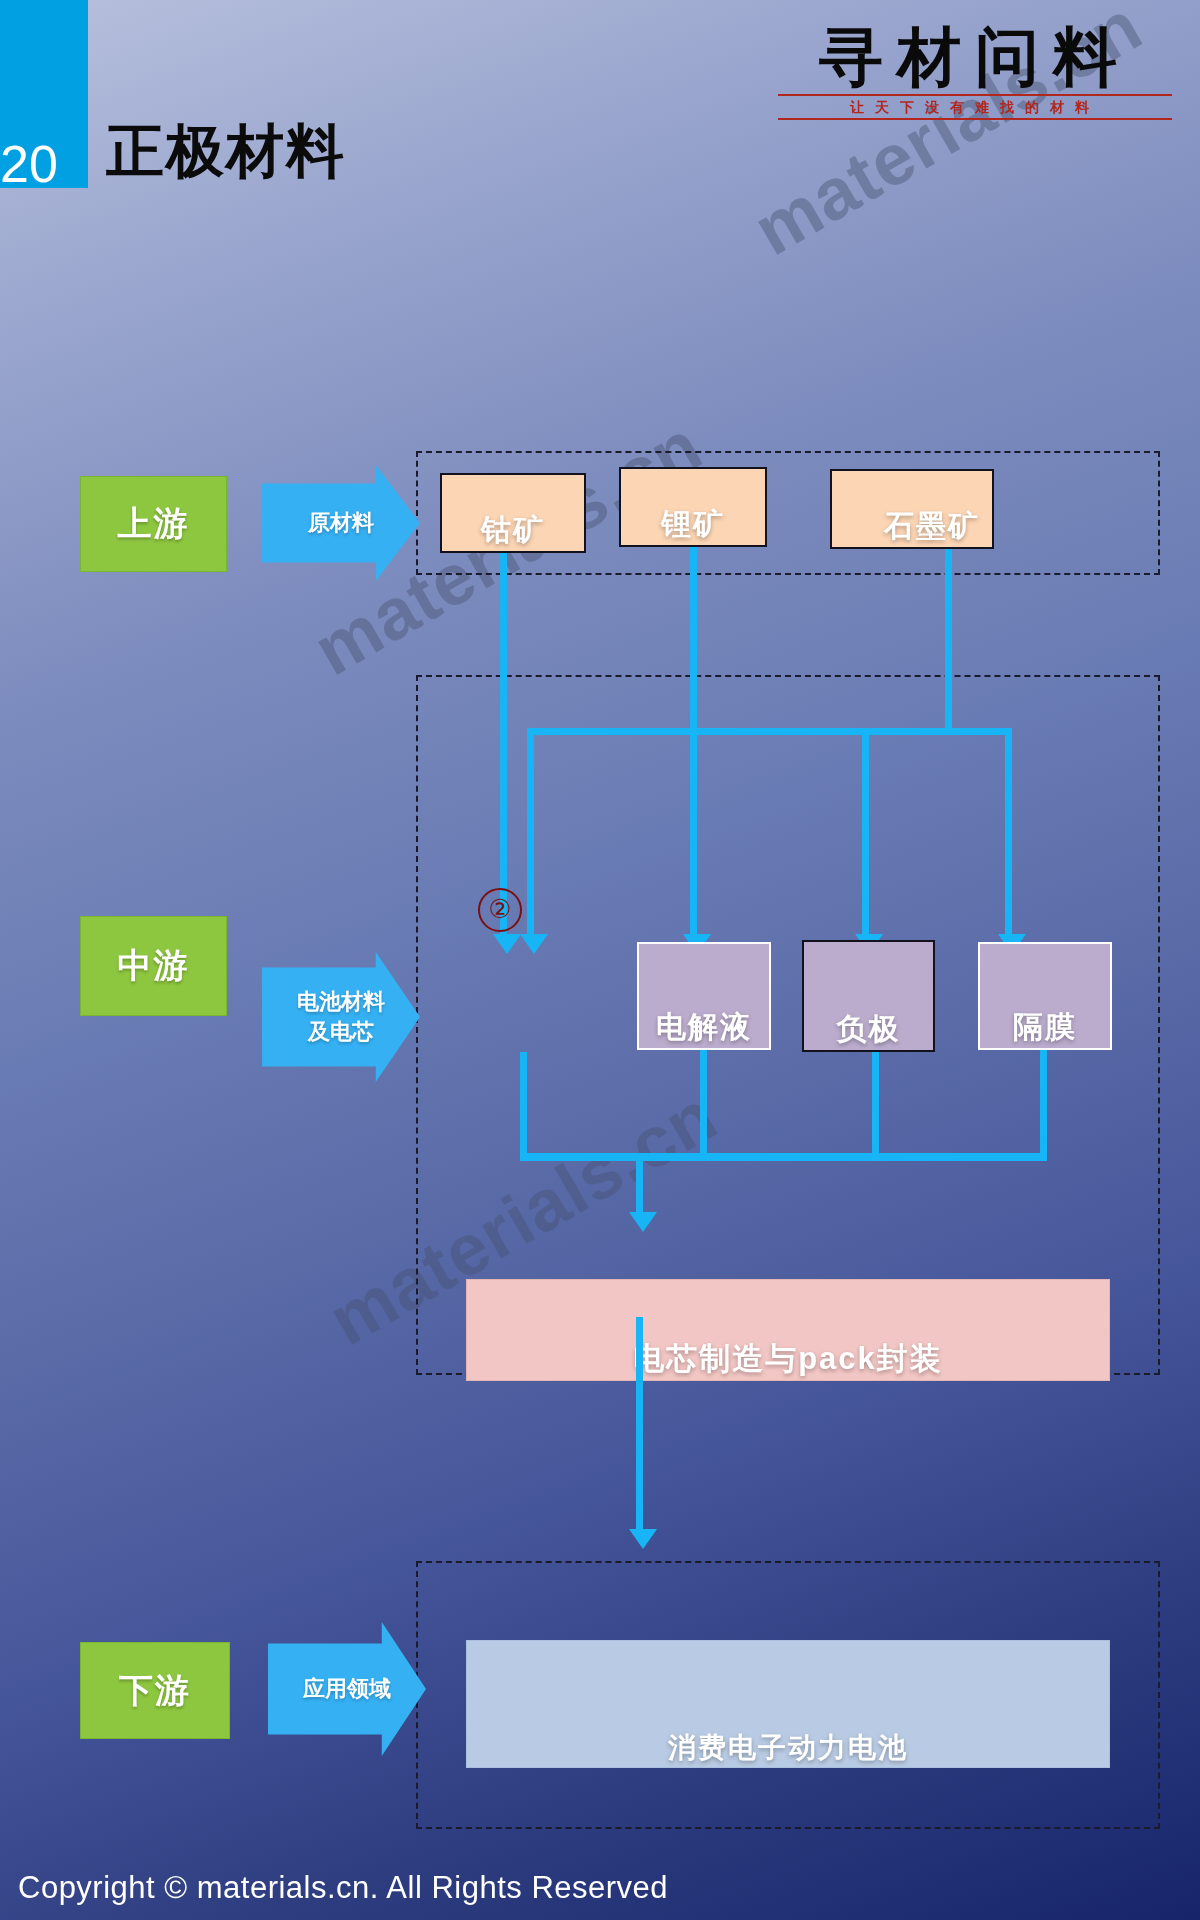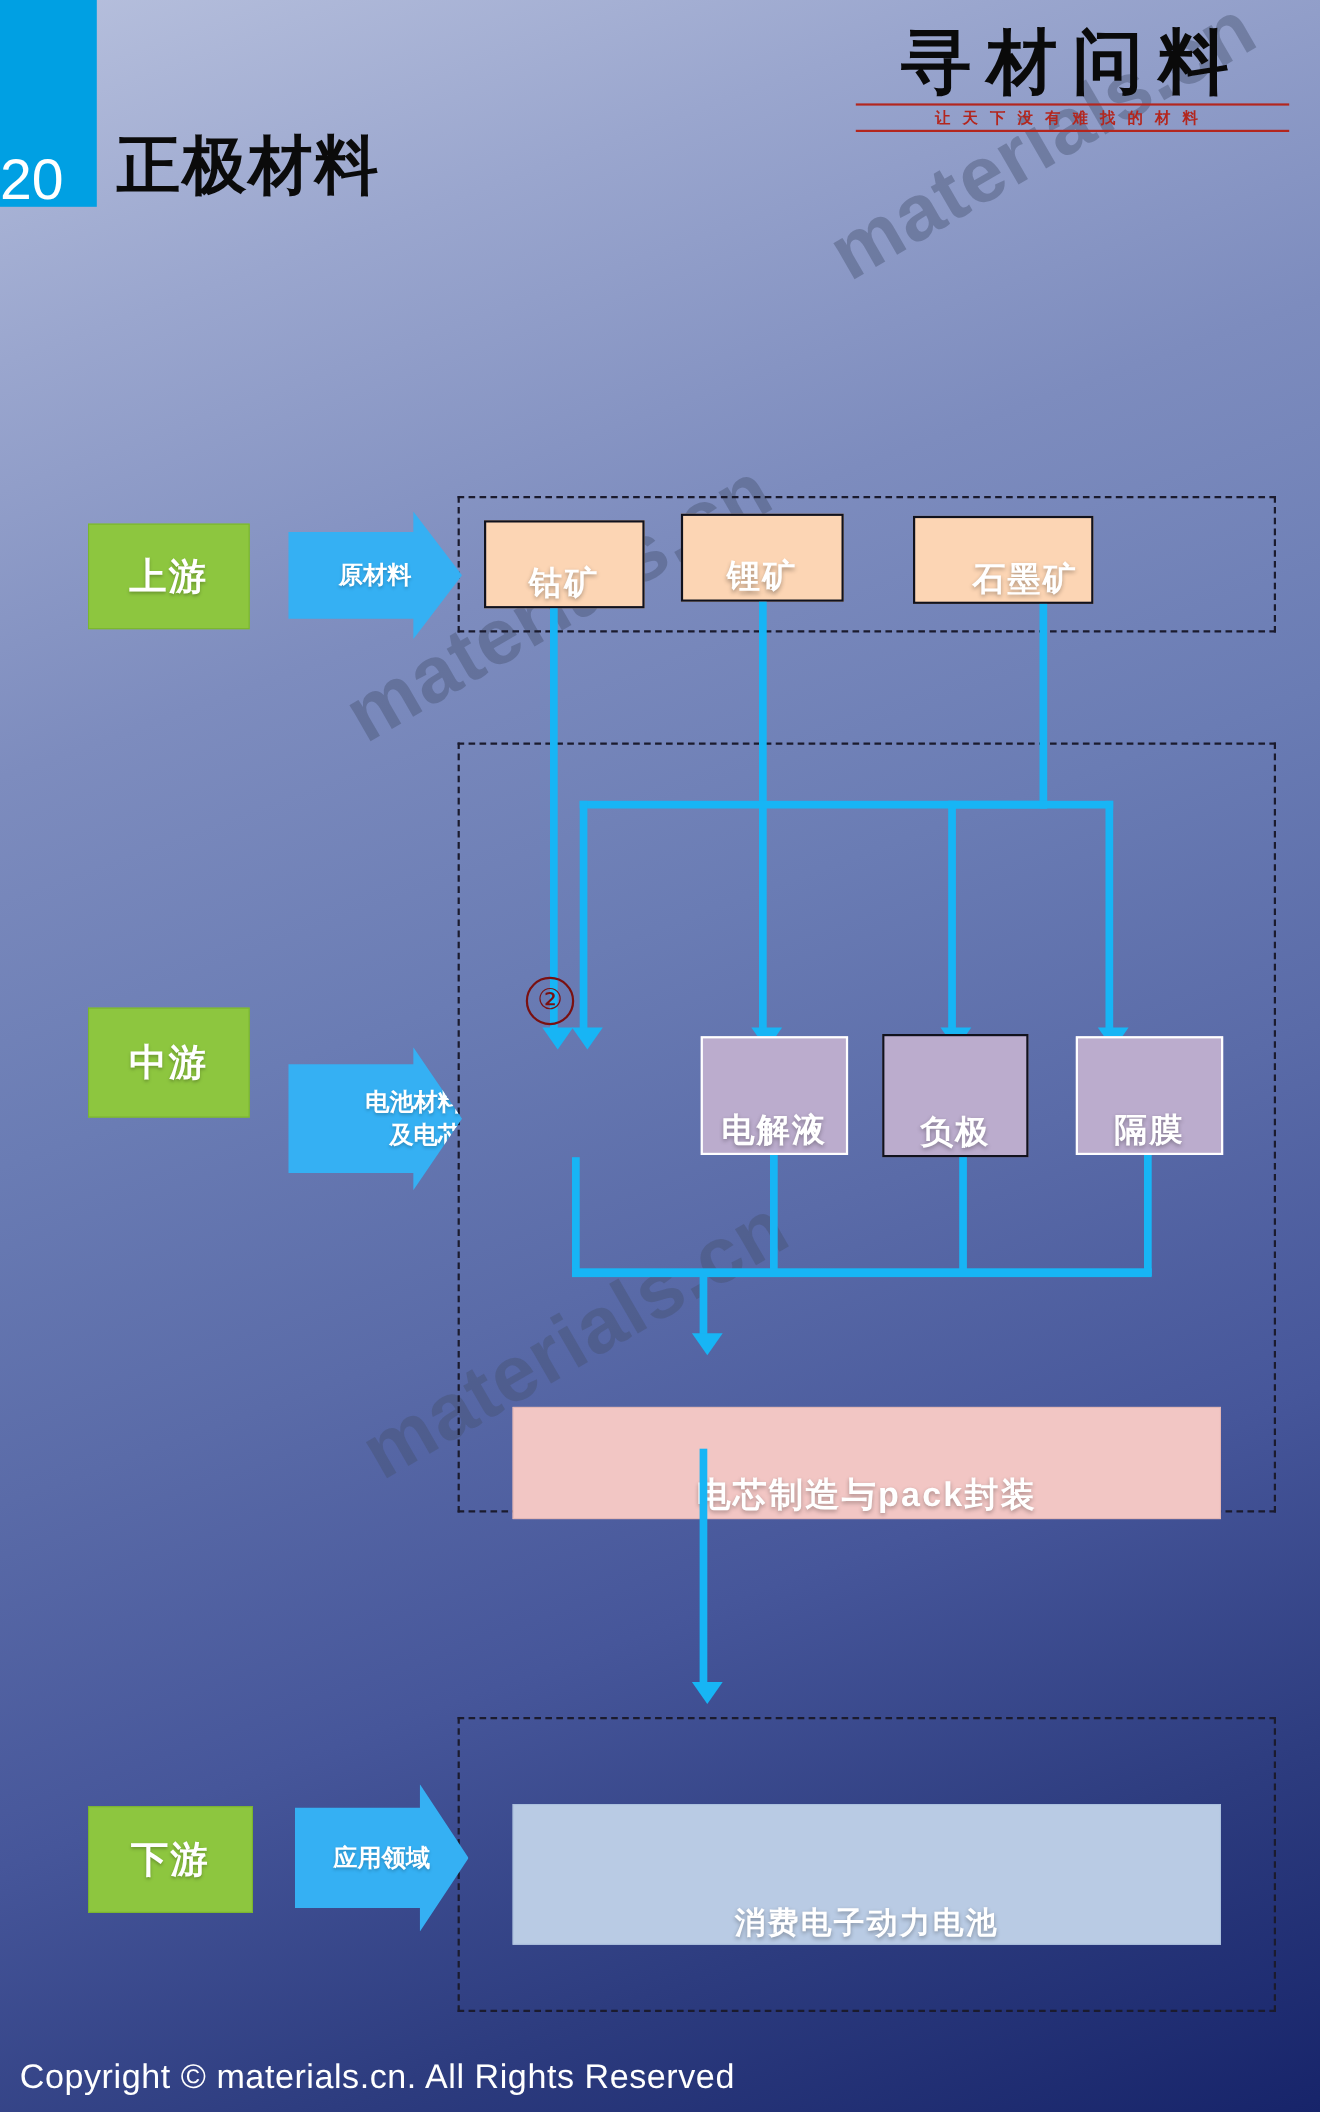--- a/index.html
+++ b/index.html
@@ -63,21 +63,21 @@
     text-shadow:0 2px 3px rgba(0,0,0,.25);
   }
   
   .chev{
     position:absolute;background:#35b0f3;
     display:flex;align-items:center;justify-content:center;
     color:#fff;font-size:22px;font-weight:bold;line-height:30px;text-align:center;
     text-shadow:0 2px 3px rgba(0,0,0,.22);
     clip-path:polygon(0 16%,72% 16%,72% 0,100% 50%,72% 100%,72% 84%,0 84%);
   }
-  .chev.tall{clip-path:polygon(0 12%,72% 12%,72% 0,100% 50%,72% 100%,72% 88%,0 88%);align-items:flex-end;}
+  .chev.tall{clip-path:polygon(0 12%,72% 12%,72% 0,100% 50%,72% 100%,72% 88%,0 88%);}
 
   
   .node{
     position:absolute;display:flex;align-items:flex-end;justify-content:center;
     color:#ffffff;font-weight:bold;text-shadow:0 2px 4px rgba(0,0,0,.30);
     box-sizing:border-box;text-align:center;
   }
   .ore{background:#fcd5b4;border:2px solid #11121d;font-size:30px;letter-spacing:2px;}
   .mat{background:#bbaccd;border:2px solid #11121d;font-size:30px;letter-spacing:2px;}
   .mat.white-b{border:2px solid #ffffff;}

